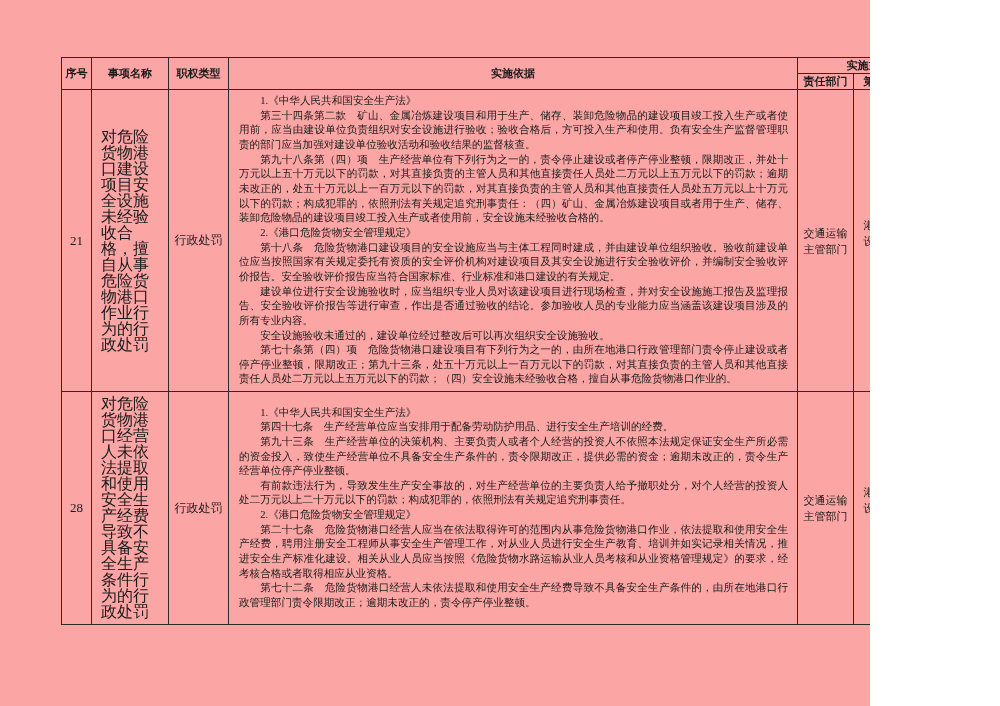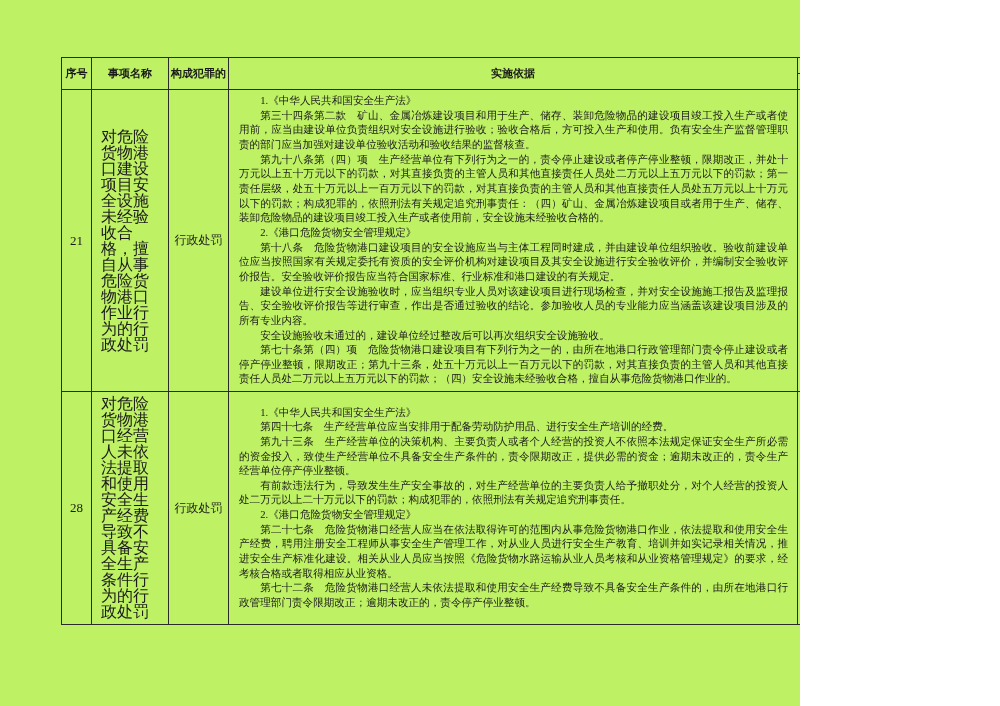--- a/index.html
+++ b/index.html
@@ -4,23 +4,23 @@
 <style>
   html, body {
     margin: 0;
     padding: 0;
     background: #ffffff;
     font-family: "Liberation Serif", "DejaVu Serif", serif;
     color: #1a1a1a;
   }
   .page {
     position: relative;
-    width: 800px;
+    width: 870px;
     height: 706px;
-    background: #bef264;
+    background: #fca5a5;
     overflow: hidden;
   }
   table.reg-table {
     position: absolute;
     left: 61px;
     top: 57px;
     width: 878px;
     border-collapse: collapse;
     table-layout: fixed;
   }
@@ -100,38 +100,38 @@
       <col style="width:77px">
       <col style="width:60px">
       <col style="width:569px">
       <col style="width:56px">
       <col style="width:86px">
     </colgroup>
     <thead>
       <tr class="hdr-top">
         <th rowspan="2">序号</th>
         <th rowspan="2">事项名称</th>
-        <th rowspan="2">构成犯罪的</th>
+        <th rowspan="2">职权类型</th>
         <th rowspan="2">实施依据</th>
         <th colspan="2">实施主体</th>
       </tr>
       <tr class="hdr-sub">
         <th>责任部门</th>
         <th>第一责任层级</th>
       </tr>
     </thead>
     <tbody>
     <tr>
       <td class="c-index">21</td>
       <td class="c-name">对危险货物港口建设项目安全设施未经验收合格，擅自从事危险货物港口作业行为的行政处罚</td>
       <td class="c-type">行政处罚</td>
       <td class="c-basis">
             <p class="para">1.《中华人民共和国安全生产法》</p>
             <p class="para">第三十四条第二款　矿山、金属冶炼建设项目和用于生产、储存、装卸危险物品的建设项目竣工投入生产或者使用前，应当由建设单位负责组织对安全设施进行验收；验收合格后，方可投入生产和使用。负有安全生产监督管理职责的部门应当加强对建设单位验收活动和验收结果的监督核查。</p>
-            <p class="para">第九十八条第（四）项　生产经营单位有下列行为之一的，责令停止建设或者停产停业整顿，限期改正，并处十万元以上五十万元以下的罚款，对其直接负责的主管人员和其他直接责任人员处二万元以上五万元以下的罚款；第一责任层级，处五十万元以上一百万元以下的罚款，对其直接负责的主管人员和其他直接责任人员处五万元以上十万元以下的罚款；构成犯罪的，依照刑法有关规定追究刑事责任：（四）矿山、金属冶炼建设项目或者用于生产、储存、装卸危险物品的建设项目竣工投入生产或者使用前，安全设施未经验收合格的。</p>
+            <p class="para">第九十八条第（四）项　生产经营单位有下列行为之一的，责令停止建设或者停产停业整顿，限期改正，并处十万元以上五十万元以下的罚款，对其直接负责的主管人员和其他直接责任人员处二万元以上五万元以下的罚款；逾期未改正的，处五十万元以上一百万元以下的罚款，对其直接负责的主管人员和其他直接责任人员处五万元以上十万元以下的罚款；构成犯罪的，依照刑法有关规定追究刑事责任：（四）矿山、金属冶炼建设项目或者用于生产、储存、装卸危险物品的建设项目竣工投入生产或者使用前，安全设施未经验收合格的。</p>
             <p class="para">2.《港口危险货物安全管理规定》</p>
             <p class="para">第十八条　危险货物港口建设项目的安全设施应当与主体工程同时建成，并由建设单位组织验收。验收前建设单位应当按照国家有关规定委托有资质的安全评价机构对建设项目及其安全设施进行安全验收评价，并编制安全验收评价报告。安全验收评价报告应当符合国家标准、行业标准和港口建设的有关规定。</p>
             <p class="para">建设单位进行安全设施验收时，应当组织专业人员对该建设项目进行现场检查，并对安全设施施工报告及监理报告、安全验收评价报告等进行审查，作出是否通过验收的结论。参加验收人员的专业能力应当涵盖该建设项目涉及的所有专业内容。</p>
             <p class="para">安全设施验收未通过的，建设单位经过整改后可以再次组织安全设施验收。</p>
             <p class="para">第七十条第（四）项　危险货物港口建设项目有下列行为之一的，由所在地港口行政管理部门责令停止建设或者停产停业整顿，限期改正；第九十三条，处五十万元以上一百万元以下的罚款，对其直接负责的主管人员和其他直接责任人员处二万元以上五万元以下的罚款；（四）安全设施未经验收合格，擅自从事危险货物港口作业的。</p>
           </td>
       <td class="c-dept">交通运输主管部门</td>
       <td class="c-level">港口所在地的设区的市或县级</td>
     </tr>
 

